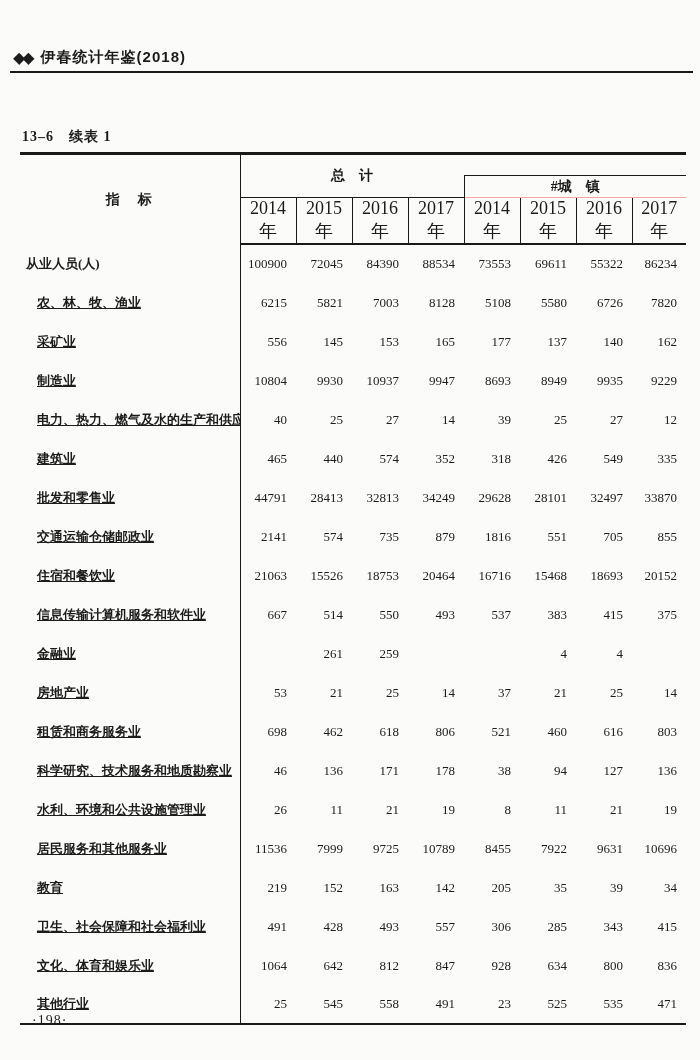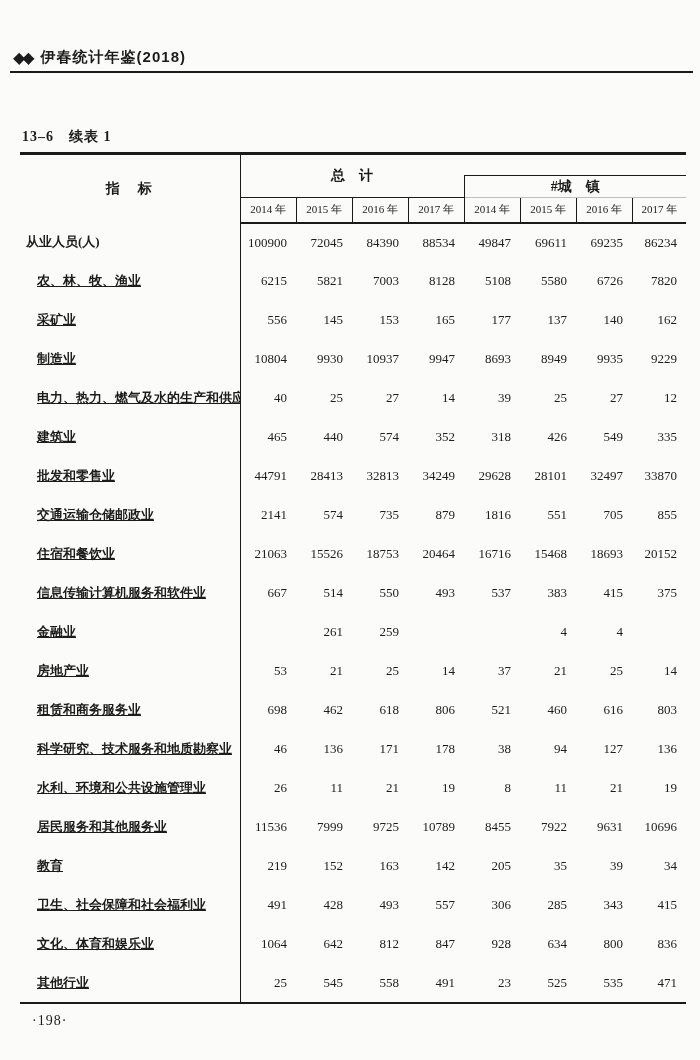--- a/index.html
+++ b/index.html
@@ -33,21 +33,21 @@
   td{padding:0;vertical-align:middle;}
   .th-indicator{
     border-right:1px solid #1a1a1a;
     font-size:14px;text-align:center;letter-spacing:2px;
   }
   .th-total{border-bottom:1px solid #1a1a1a;font-size:14px;text-align:center;}
   .th-spacer{border-bottom:1px solid #1a1a1a;}
   .th-urban{border-left:1px solid #1a1a1a;border-bottom:1px solid #fca5a5;font-size:14px;text-align:center;}
   .th-year{
     border-left:1px solid #1a1a1a;border-bottom:2px solid #1a1a1a;
-    font-weight:normal;font-size:11px;text-align:center;
+    font-weight:normal;font-size:18px;text-align:center;
   }
   .th-year.first{border-left:none;}
   .row-label{
     border-right:1px solid #1a1a1a;
     padding-left:6px;font-weight:bold;font-size:13px;
     white-space:nowrap;overflow:hidden;
   }
   .row-label.indent{padding-left:17px;text-decoration:underline;}
   .num{text-align:right;padding-right:9px;font-size:13px;}
   .page-number{position:absolute;top:1013px;left:32px;font-size:14px;letter-spacing:1px;}
@@ -95,23 +95,23 @@
       <th class="th-year">2017 年</th>
     </tr>
   </thead>
   <tbody id="tbody">
       <tr>
         <td class="row-label">从业人员(人)</td>
         <td class="num">100900</td>
         <td class="num">72045</td>
         <td class="num">84390</td>
         <td class="num">88534</td>
-        <td class="num">49847</td>
+        <td class="num">73553</td>
         <td class="num">69611</td>
-        <td class="num">69235</td>
+        <td class="num">55322</td>
         <td class="num">86234</td>
       </tr>
       <tr>
         <td class="row-label indent">农、林、牧、渔业</td>
         <td class="num">6215</td>
         <td class="num">5821</td>
         <td class="num">7003</td>
         <td class="num">8128</td>
         <td class="num">5108</td>
         <td class="num">5580</td>

